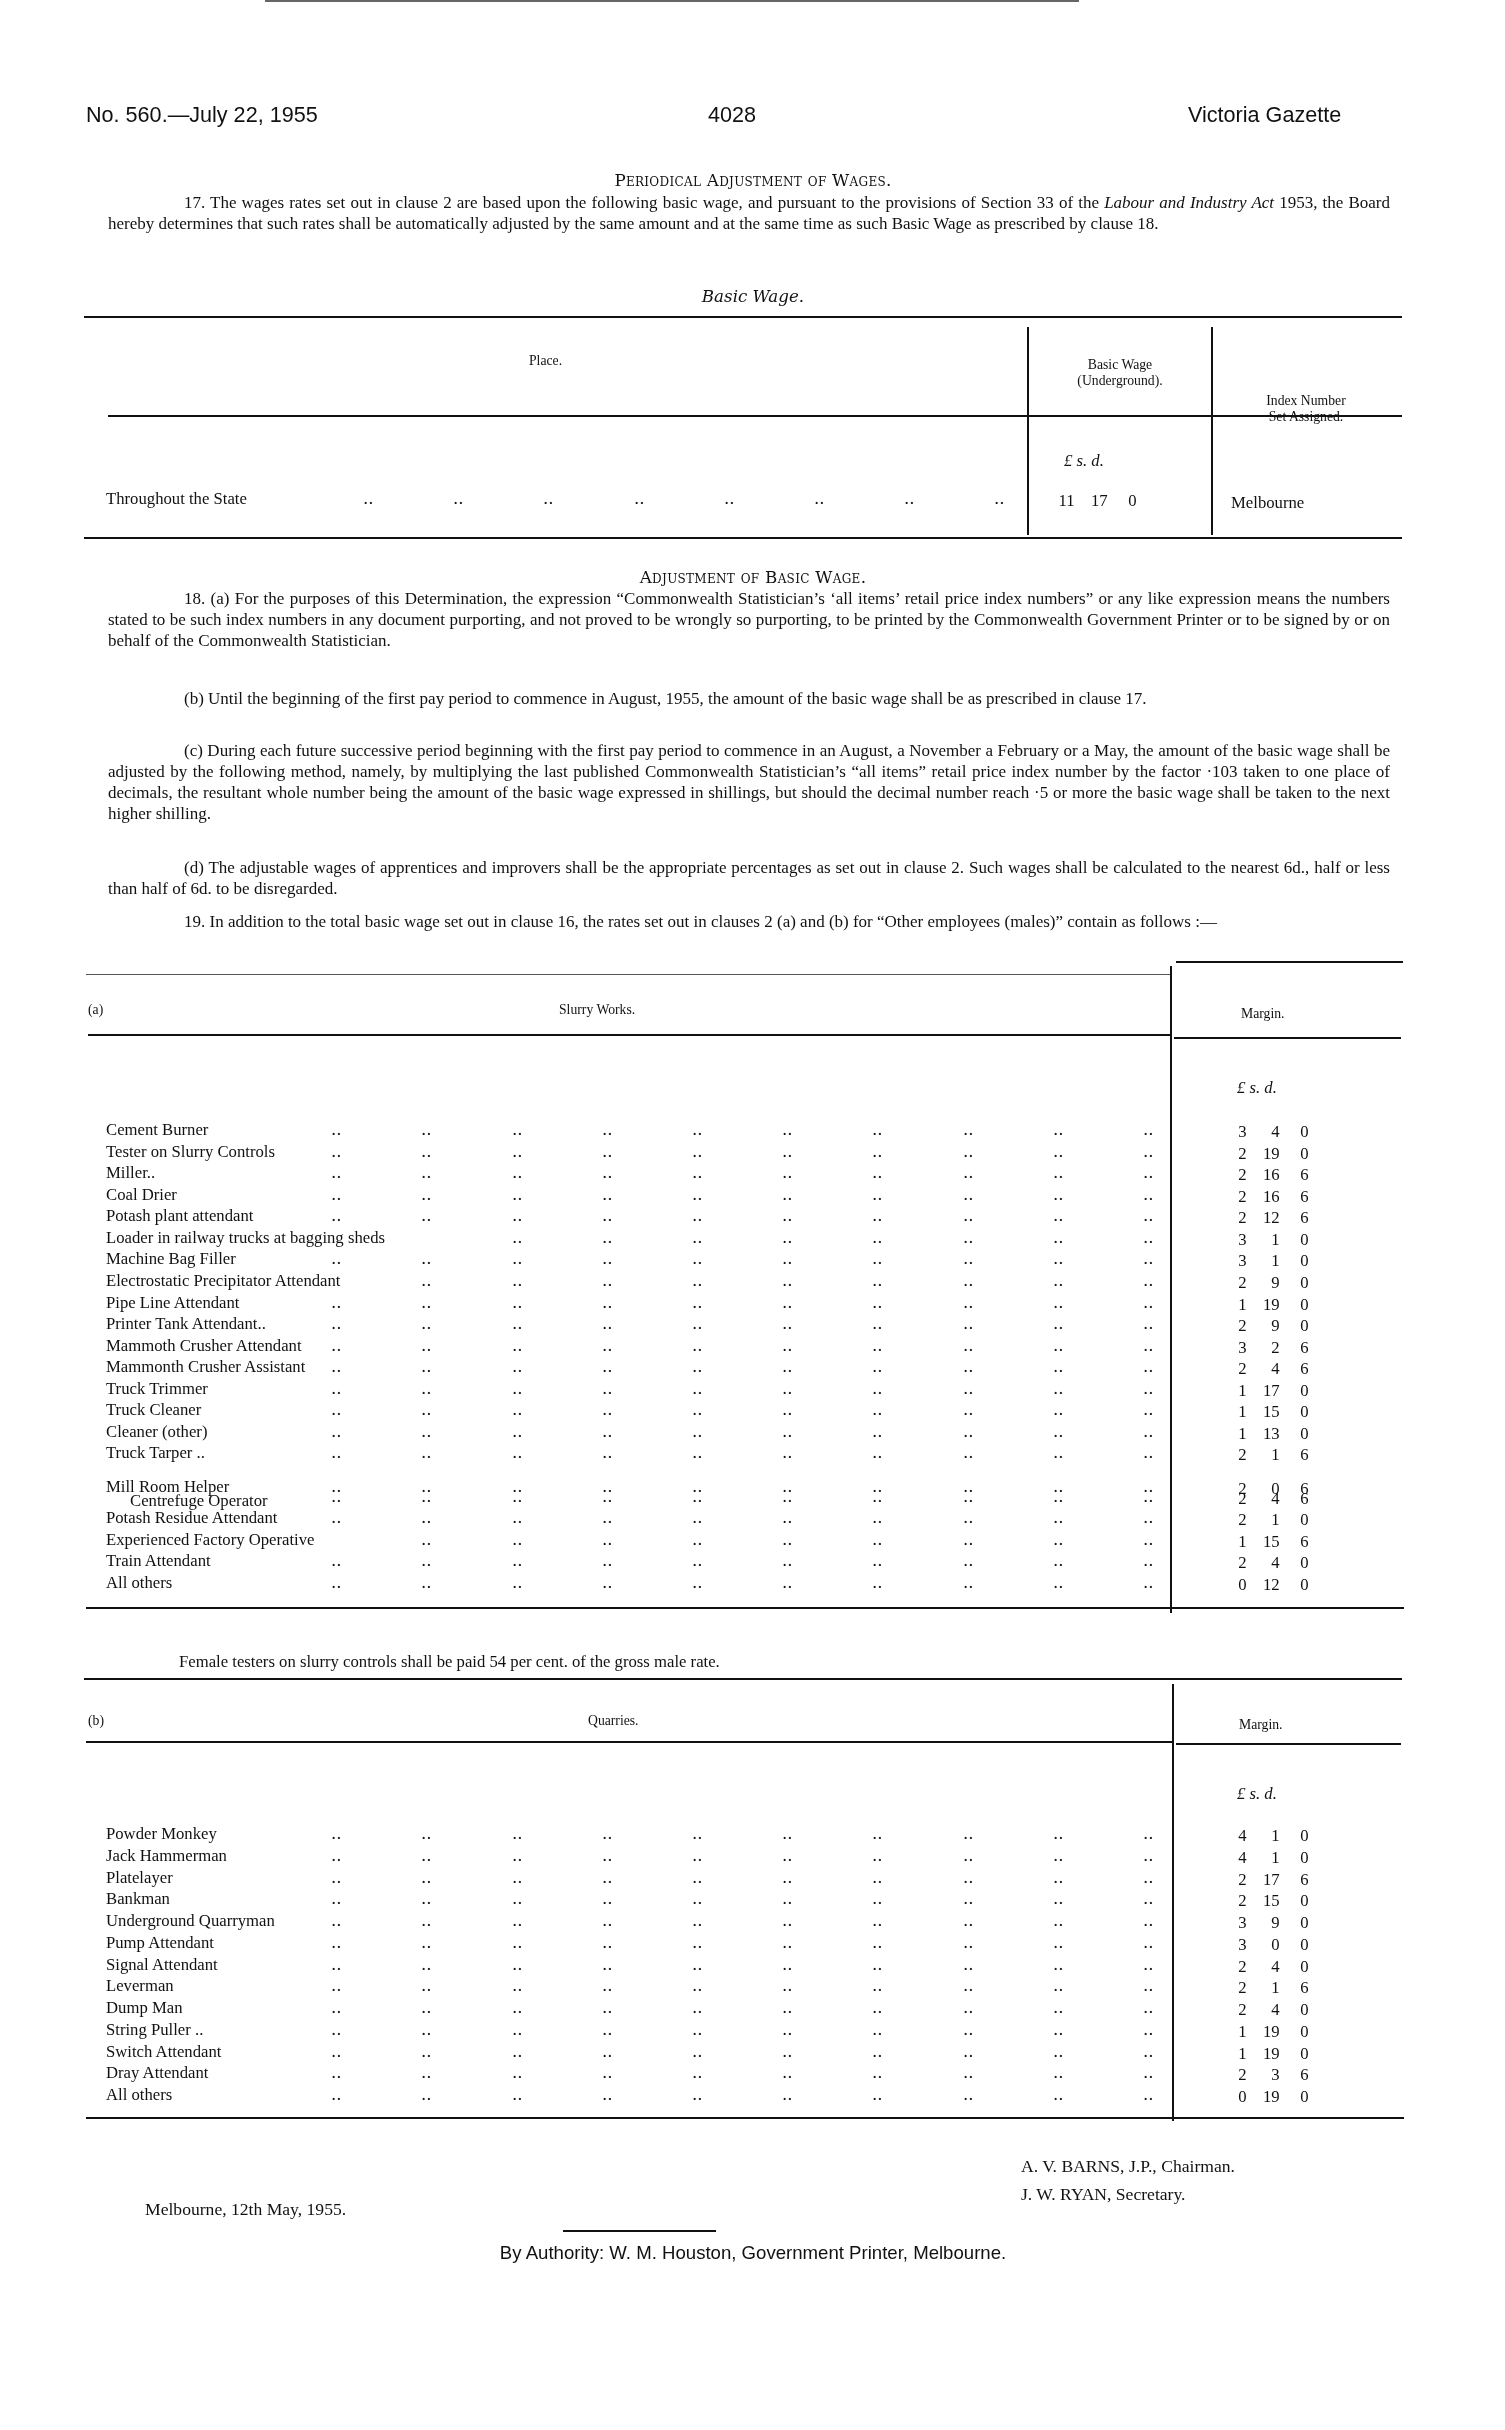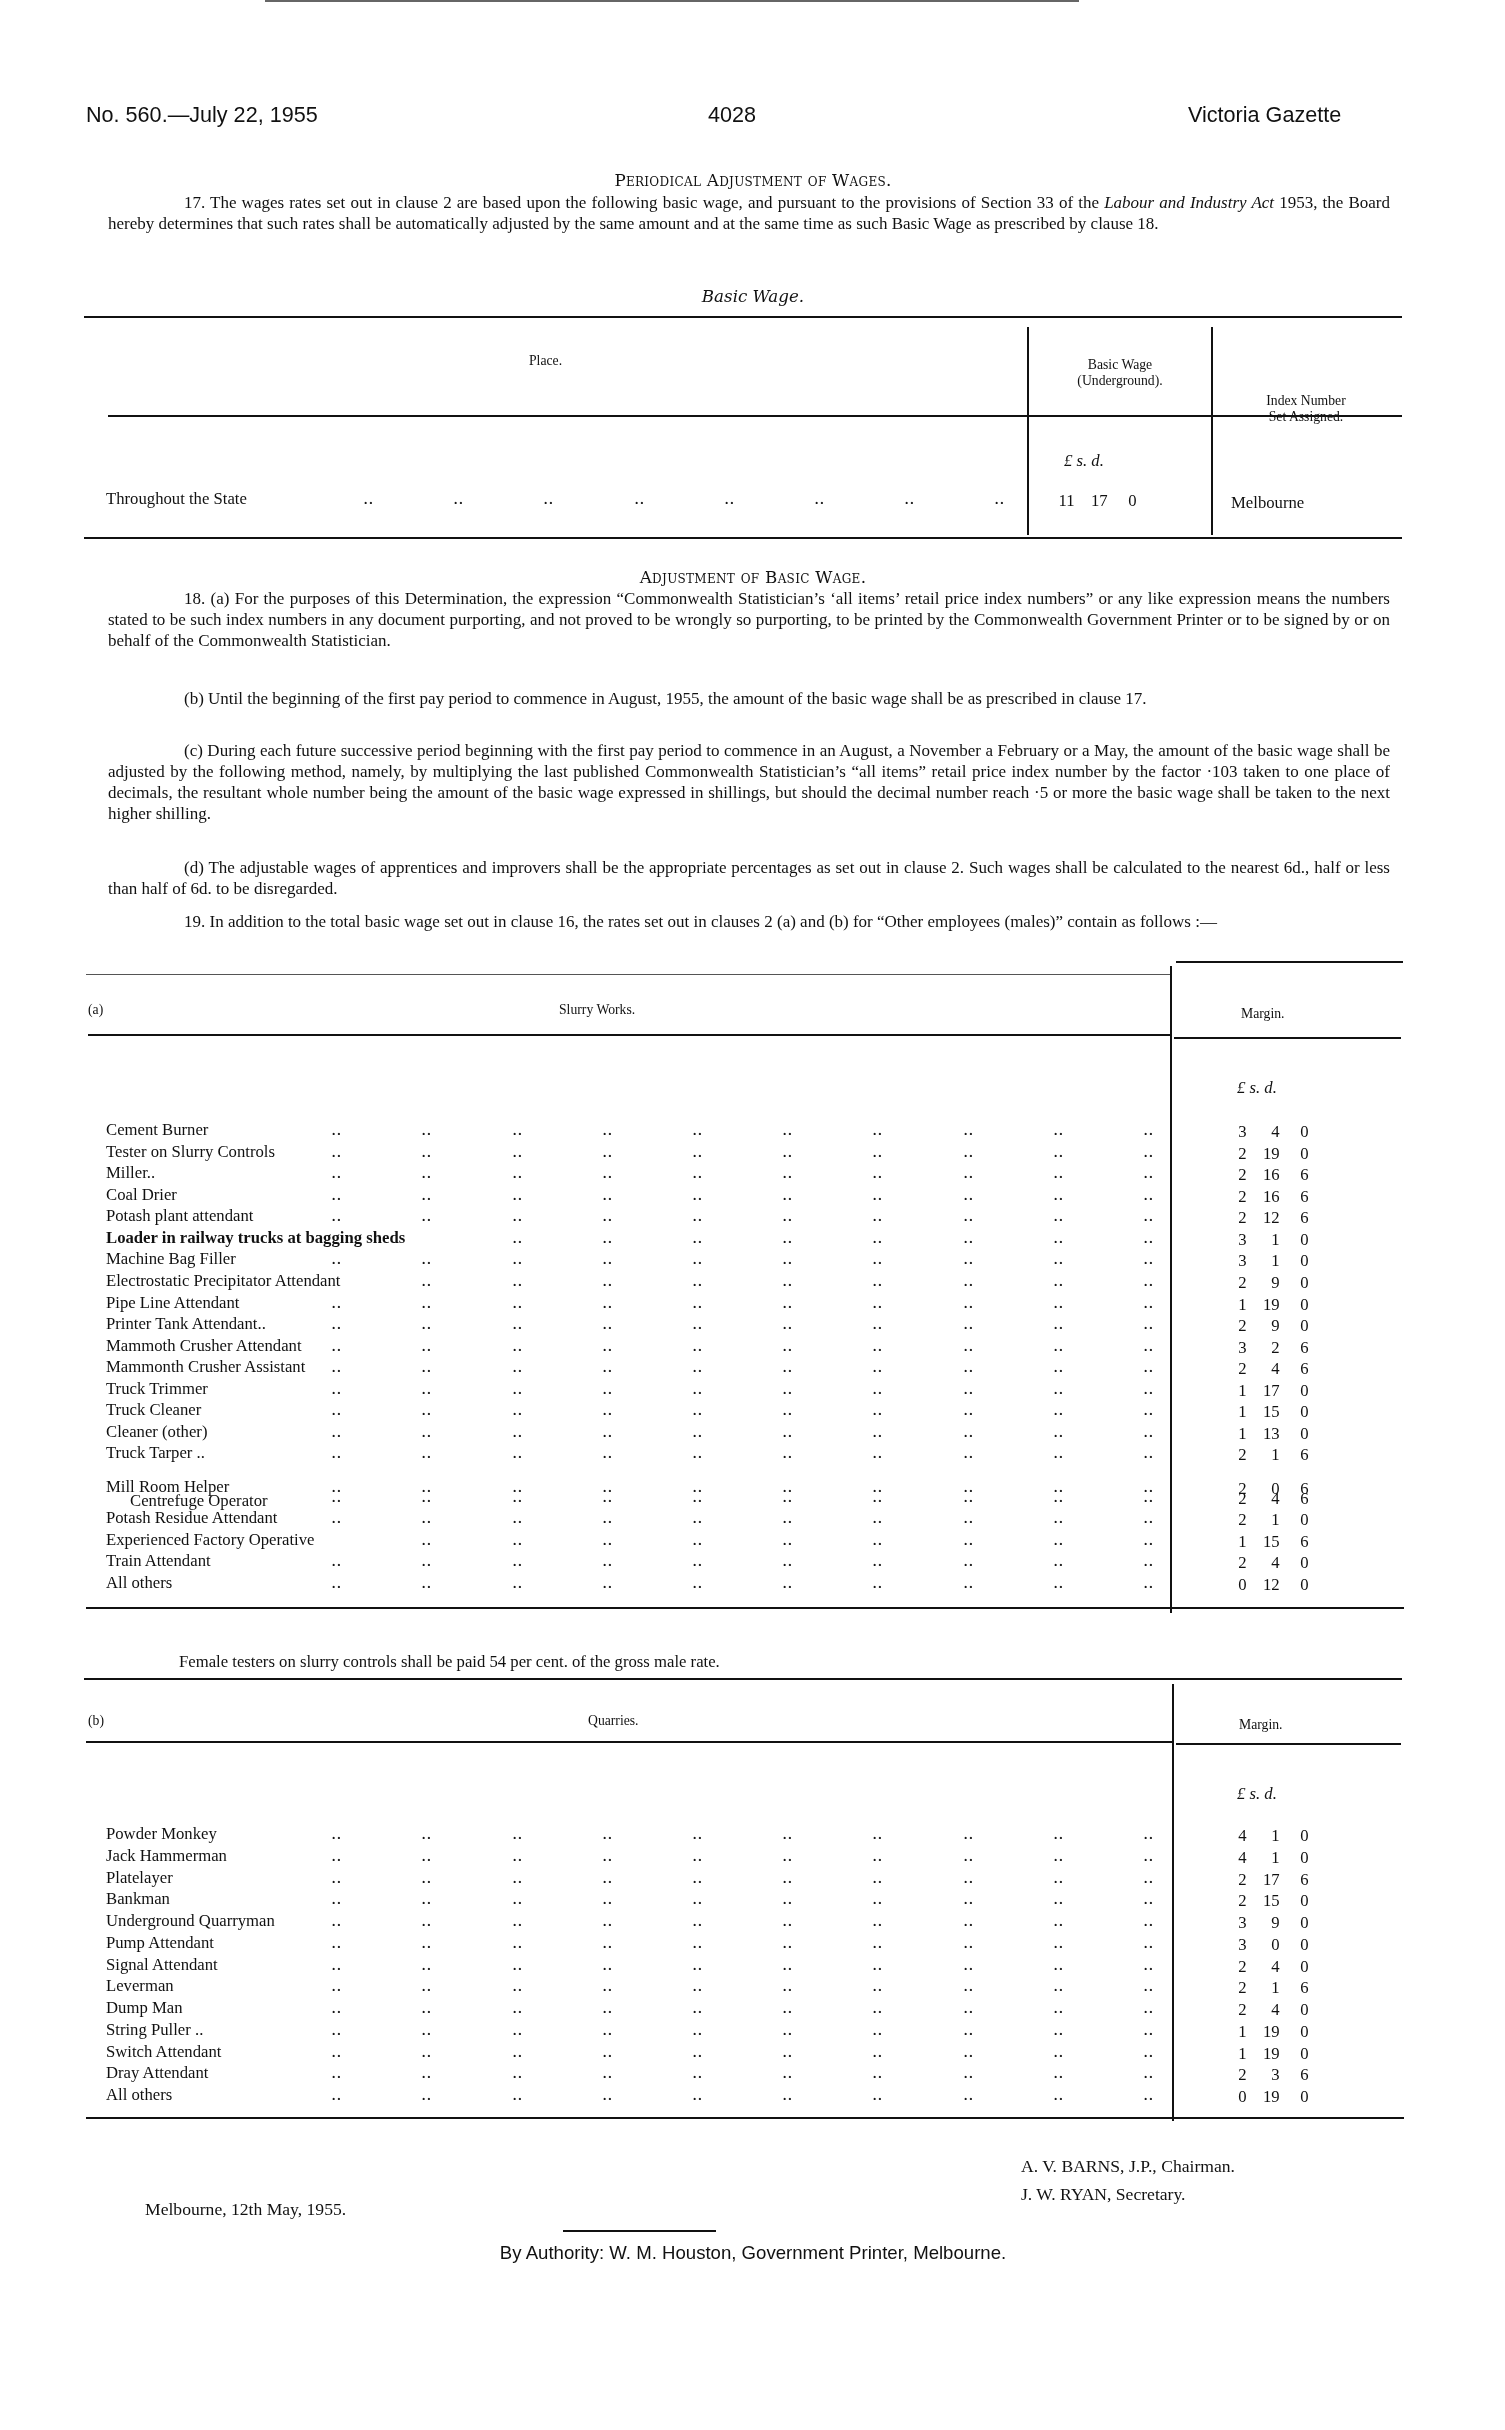--- a/index.html
+++ b/index.html
@@ -147,21 +147,21 @@
       <span class="abs" style="left: 602px; top: 0px; font-size: 16.7px; line-height: 21.6px;">..</span>
       <span class="abs" style="left: 692px; top: 0px; font-size: 16.7px; line-height: 21.6px;">..</span>
       <span class="abs" style="left: 782px; top: 0px; font-size: 16.7px; line-height: 21.6px;">..</span>
       <span class="abs" style="left: 872px; top: 0px; font-size: 16.7px; line-height: 21.6px;">..</span>
       <span class="abs" style="left: 963px; top: 0px; font-size: 16.7px; line-height: 21.6px;">..</span>
       <span class="abs" style="left: 1053px; top: 0px; font-size: 16.7px; line-height: 21.6px;">..</span>
       <span class="abs" style="left: 1143px; top: 0px; font-size: 16.7px; line-height: 21.6px;">..</span>
       <div class="abs money" style="left: 1229px; top: 2px;"><span class="mL">2</span><span class="mS">12</span><span class="mD">6</span></div>
     </div>
     <div class="abs" style="left: 0px; top: 108px; width: 1506px; height: 21.6px;">
-      <div class="abs rowlabel" style="top: 0px; font-weight: bold;">Loader in railway trucks at bagging sheds</div>
+      <div class="abs rowlabel" style="top: 0px;">Loader in railway trucks at bagging sheds</div>
       <span class="abs" style="left: 512px; top: 0px; font-size: 16.7px; line-height: 21.6px;">..</span>
       <span class="abs" style="left: 602px; top: 0px; font-size: 16.7px; line-height: 21.6px;">..</span>
       <span class="abs" style="left: 692px; top: 0px; font-size: 16.7px; line-height: 21.6px;">..</span>
       <span class="abs" style="left: 782px; top: 0px; font-size: 16.7px; line-height: 21.6px;">..</span>
       <span class="abs" style="left: 872px; top: 0px; font-size: 16.7px; line-height: 21.6px;">..</span>
       <span class="abs" style="left: 963px; top: 0px; font-size: 16.7px; line-height: 21.6px;">..</span>
       <span class="abs" style="left: 1053px; top: 0px; font-size: 16.7px; line-height: 21.6px;">..</span>
       <span class="abs" style="left: 1143px; top: 0px; font-size: 16.7px; line-height: 21.6px;">..</span>
       <div class="abs money" style="left: 1229px; top: 2px;"><span class="mL">3</span><span class="mS">1</span><span class="mD">0</span></div>
     </div>

